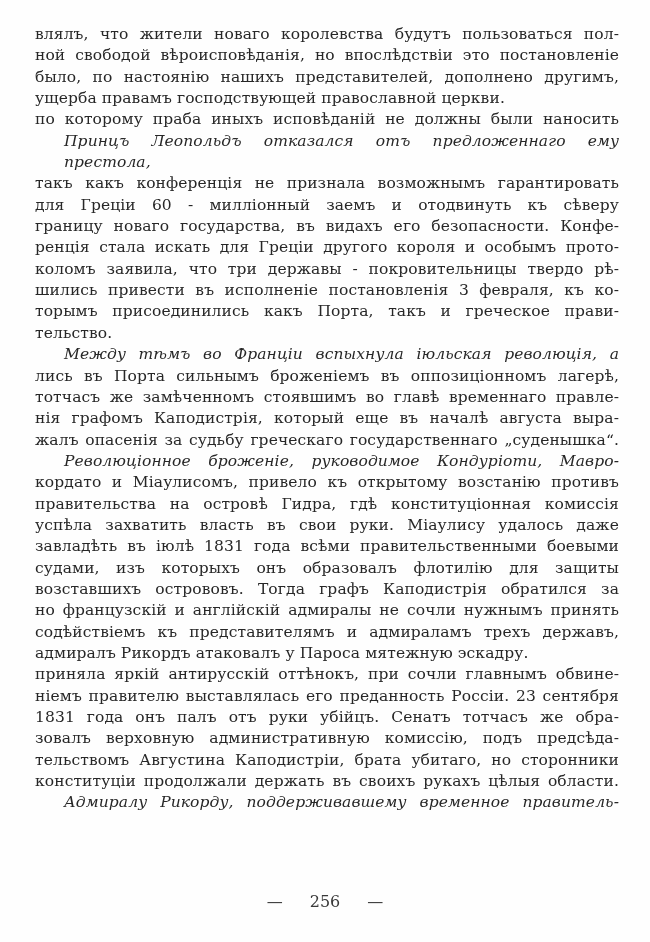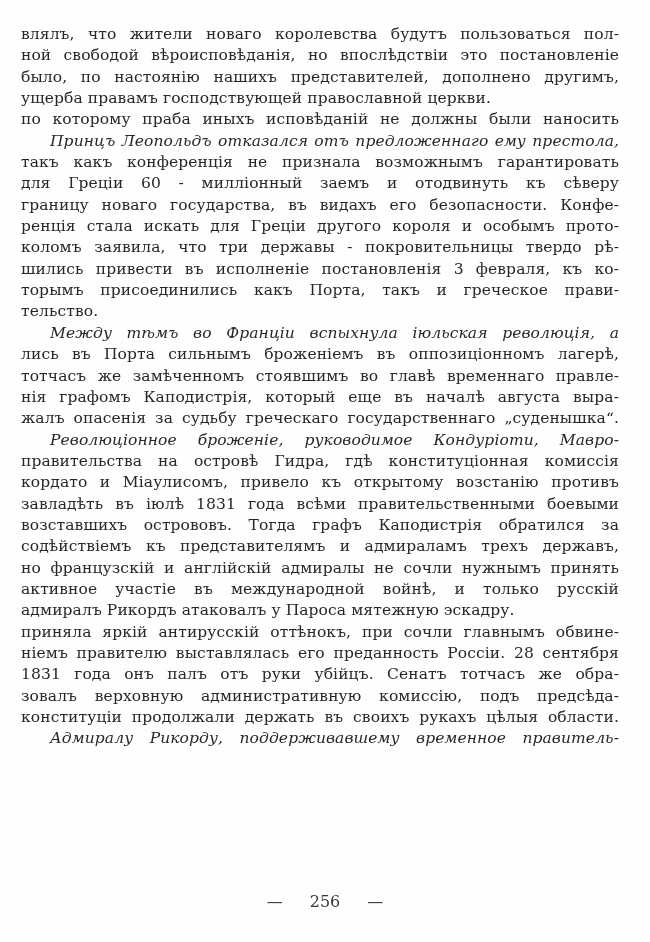--- a/index.html
+++ b/index.html
@@ -12,21 +12,21 @@
       width: 650px;
       height: 942px;
       background: #fefefe;
       font-family: "DejaVu Serif", "Liberation Serif", serif;
       color: #272727;
       overflow: hidden;
       box-sizing: border-box;
     }
     .text-block {
       position: absolute;
-      left: 21px;
+      left: 35px;
       right: 31px;
       top: 24px;
     }
     .para {
       margin: 0;
       padding: 0;
     }
     .line {
       font-size: 15.5px;
       line-height: 21.35px;
@@ -83,34 +83,36 @@
       </div>
       <div class="para">
         <div class="line indent">Между тѣмъ во Франціи вспыхнула іюльская революція, а</div>
         <div class="line">лись въ Порта сильнымъ броженіемъ въ оппозиціонномъ лагерѣ,</div>
         <div class="line">тотчасъ же замѣченномъ стоявшимъ во главѣ временнаго правле-</div>
         <div class="line">нія графомъ Каподистрія, который еще въ началѣ августа выра-</div>
         <div class="line">жалъ опасенія за судьбу греческаго государственнаго „суденышка“.</div>
       </div>
       <div class="para">
         <div class="line indent">Революціонное броженіе, руководимое Кондуріоти, Мавро-</div>
+        <div class="line">кордато и Міаулисомъ, привело къ открытому возстанію противъ</div>
         <div class="line">правительства на островѣ Гидра, гдѣ конституціонная комиссія</div>
-        <div class="line">кордато и Міаулисомъ, привело къ открытому возстанію противъ</div>
+        <div class="line">успѣла захватить власть въ свои руки. Міаулису удалось даже</div>
         <div class="line">завладѣть въ іюлѣ 1831 года всѣми правительственными боевыми</div>
+        <div class="line">судами, изъ которыхъ онъ образовалъ флотилію для защиты</div>
         <div class="line">возставшихъ острововъ. Тогда графъ Каподистрія обратился за</div>
+        <div class="line">но французскій и англійскій адмиралы не сочли нужнымъ принять</div>
         <div class="line">содѣйствіемъ къ представителямъ и адмираламъ трехъ державъ,</div>
-        <div class="line">но французскій и англійскій адмиралы не сочли нужнымъ принять</div>
-        <div class="line">активное участіе въ международной войнѣ, и только русскій</div>
         <div class="line unjust">адмиралъ Рикордъ атаковалъ у Пароса мятежную эскадру.</div>
       </div>
       <div class="para">
         <div class="line">приняла яркій антирусскій оттѣнокъ, при сочли главнымъ обвине-</div>
-        <div class="line">ніемъ правителю выставлялась его преданность Россіи. 28 сентября</div>
+        <div class="line">ніемъ правителю выставлялась его преданность Россіи. 23 сентября</div>
         <div class="line">1831 года онъ палъ отъ руки убійцъ. Сенатъ тотчасъ же обра-</div>
         <div class="line">зовалъ верховную административную комиссію, подъ предсѣда-</div>
+        <div class="line">тельствомъ Августина Каподистріи, брата убитаго, но сторонники</div>
         <div class="line">конституціи продолжали держать въ своихъ рукахъ цѣлыя области.</div>
       </div>
       <div class="para">
         <div class="line indent">Адмиралу Рикорду, поддерживавшему временное правитель-</div>
       </div>
     </div>
   <div class="page-footer">
     <span class="dash">—</span>
     <span>256</span>
     <span class="dash">—</span>

